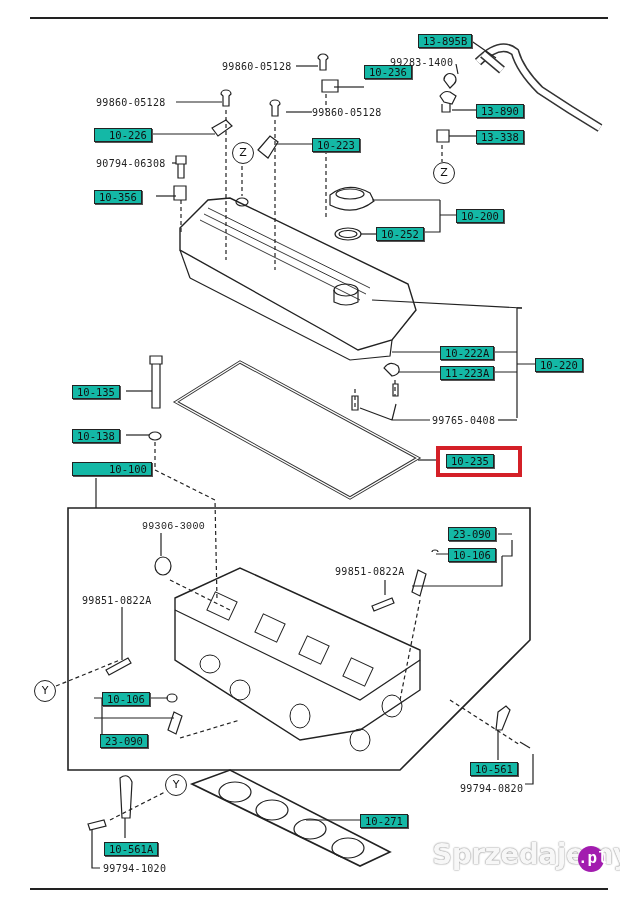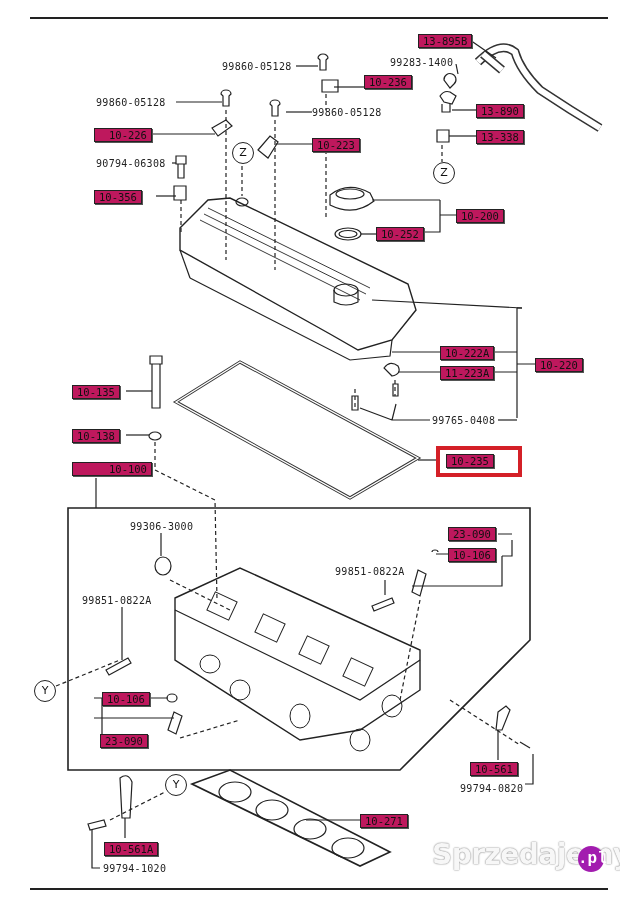--- a/index.html
+++ b/index.html
@@ -1,20 +1,20 @@
 <!DOCTYPE html>
 <html><head>
 <meta charset="utf-8">
 <style>
   html,body{margin:0;padding:0;background:#ffffff;}
   body{width:620px;height:900px;position:relative;overflow:hidden;font-family:"DejaVu Sans Mono","Liberation Mono",monospace;}
   #stage{position:absolute;left:0;top:0;width:620px;height:900px;}
   svg{position:absolute;left:0;top:0;}
   .lbl{position:absolute;font-size:10px;letter-spacing:0.3px;color:#222;white-space:nowrap;line-height:12px;font-family:"DejaVu Sans Mono",monospace;}
-  .box{position:absolute;border:1.6px solid #222;background:#be185d;font-size:10.5px;color:#111;line-height:12px;padding:0 4px;white-space:nowrap;font-family:"DejaVu Sans Mono",monospace;box-shadow:1px 1px 0 #555;}
+  .box{position:absolute;border:1.6px solid #222;background:#14b8a6;font-size:10.5px;color:#111;line-height:12px;padding:0 4px;white-space:nowrap;font-family:"DejaVu Sans Mono",monospace;box-shadow:1px 1px 0 #555;}
   .circle{position:absolute;width:20px;height:20px;border:1.3px solid #222;border-radius:50%;background:#fff;font-size:11px;text-align:center;line-height:20px;color:#111;font-family:"DejaVu Sans",sans-serif;}
   .highlight{position:absolute;border:4px solid #d42027;}
   .wm{position:absolute;left:432px;top:838px;font-family:"DejaVu Sans",sans-serif;font-size:28px;font-weight:bold;color:rgba(255,255,255,0.92);text-shadow:0 0 2px #999,0 0 1px #777;letter-spacing:-0.5px;}
   .wm-badge{position:absolute;left:578px;top:846px;width:26px;height:26px;border-radius:50%;background:#a21caf;color:#fff;font-family:Liberation Mono, monospace;font-size:16px;font-weight:bold;text-align:center;line-height:26px;}
 </style>
 </head>
 <body>
 
 <div id="stage">
 
@@ -169,28 +169,28 @@
     <line x1="306" y1="820" x2="360" y2="820"></line>
   </g>
 </svg>
 
 <span class="lbl" style="left:222px;top:61px;">99860-05128</span>
 <span class="lbl" style="left:96px;top:97px;">99860-05128</span>
 <span class="lbl" style="left:312px;top:107px;">99860-05128</span>
 <span class="lbl" style="left:96px;top:158px;">90794-06308</span>
 <span class="lbl" style="left:390px;top:57px;">99283-1400</span>
 <span class="lbl" style="left:432px;top:415px;">99765-0408</span>
-<span class="lbl" style="left:130px;top:521px;">99306-3000</span>
+<span class="lbl" style="left:142px;top:521px;font-family:Liberation Mono, monospace;">99306-3000</span>
 <span class="lbl" style="left:82px;top:595px;">99851-0822A</span>
 <span class="lbl" style="left:335px;top:566px;">99851-0822A</span>
 <span class="lbl" style="left:460px;top:783px;">99794-0820</span>
 <span class="lbl" style="left:103px;top:863px;">99794-1020</span>
 
 <span class="box" style="left:418px;top:34px;">13-895B</span>
-<span class="box" style="left:364px;top:75px;text-align:right;">10-236</span>
+<span class="box" style="left:364px;top:65px;text-align:right;">10-236</span>
 <span class="box" style="left:476px;top:104px;">13-890</span>
 <span class="box" style="left:476px;top:130px;">13-338</span>
 <span class="box" style="left:94px;top:128px;padding-left:14px;">10-226</span>
 <span class="box" style="left:312px;top:138px;">10-223</span>
 <span class="box" style="left:94px;top:190px;">10-356</span>
 <span class="box" style="left:456px;top:209px;">10-200</span>
 <span class="box" style="left:376px;top:227px;">10-252</span>
 <span class="box" style="left:440px;top:346px;">10-222A</span>
 <span class="box" style="left:440px;top:366px;">11-223A</span>
 <span class="box" style="left:535px;top:358px;">10-220</span>

